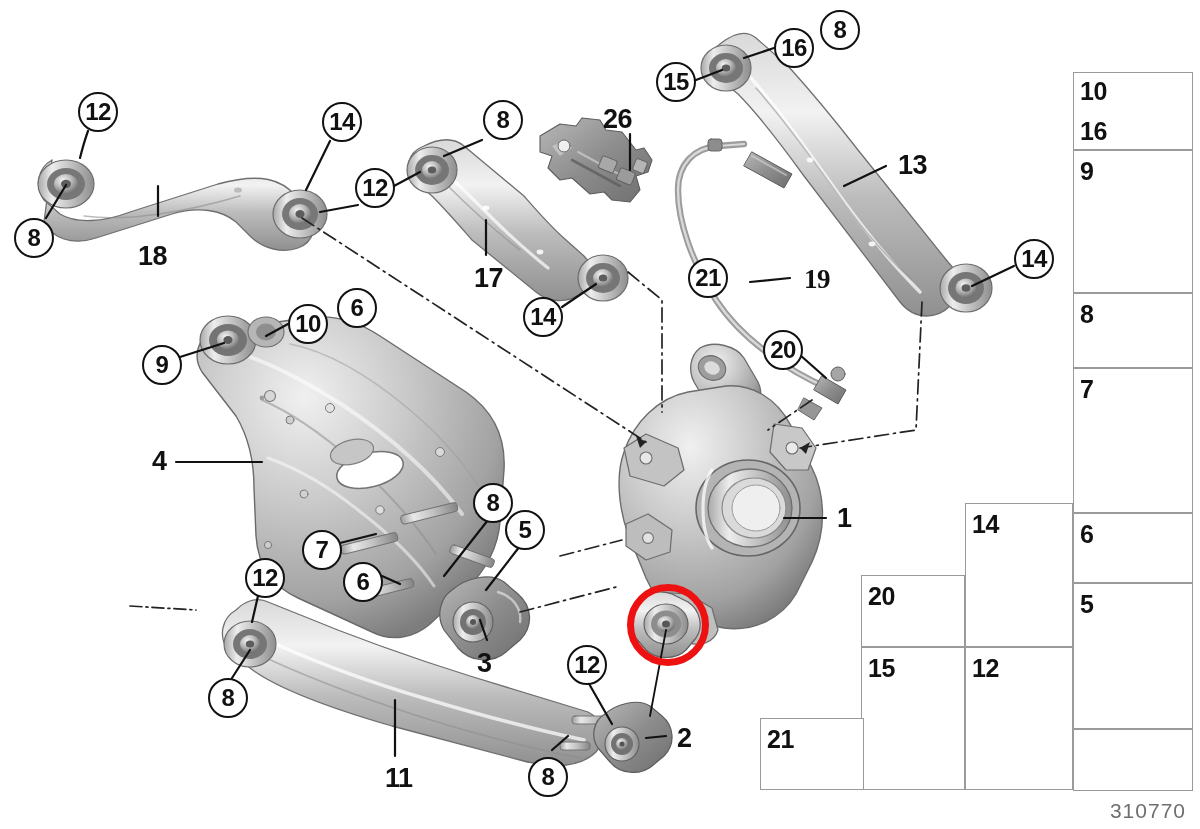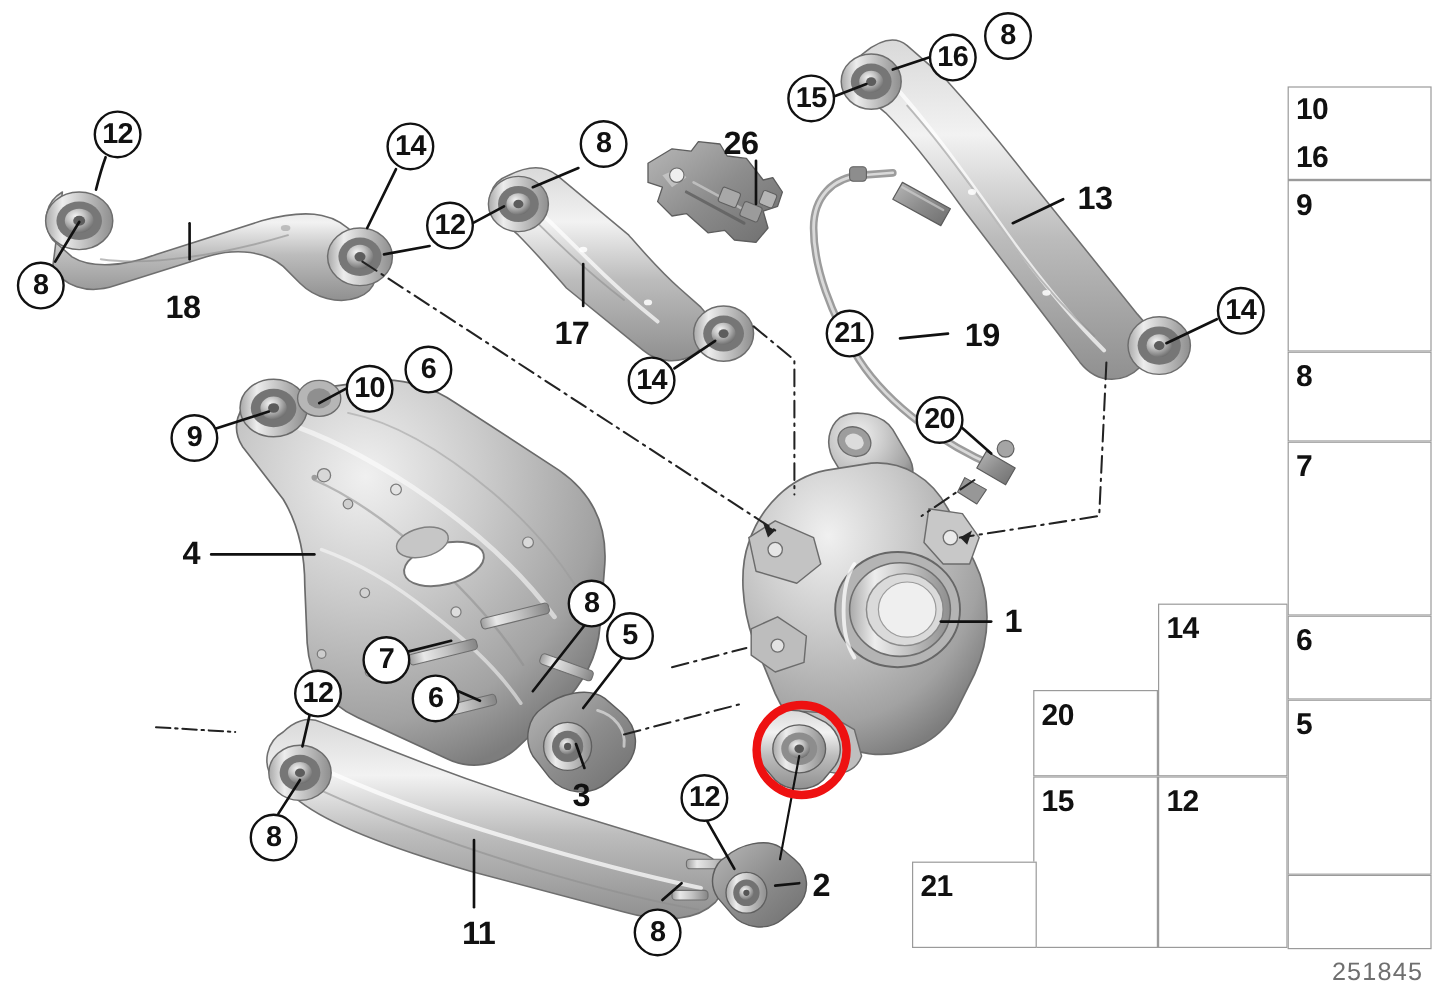--- a/index.html
+++ b/index.html
@@ -640,28 +640,28 @@
       <div class="callout" style="left: 302px; top: 530px;">7</div>
       <div class="callout" style="left: 343px; top: 562px;">6</div>
       <div class="callout" style="left: 245px; top: 558px;">12</div>
       <div class="callout" style="left: 208px; top: 678px;">8</div>
       <div class="callout" style="left: 567px; top: 645px;">12</div>
       <div class="callout" style="left: 528px; top: 757px;">8</div>
     </div>
 
   <div id="plainnum-root">
       <div class="plainnum" style="left: 138px; top: 243px;">18</div>
-      <div class="plainnum" style="left: 462px; top: 265px; text-align: right;">17</div>
+      <div class="plainnum" style="left: 474px; top: 265px; text-align: right;">17</div>
       <div class="plainnum" style="left: 603px; top: 106px;">26</div>
       <div class="plainnum" style="left: 898px; top: 152px; text-align: right;">13</div>
-      <div class="plainnum" style="left: 804px; top: 266px;">19</div>
+      <div class="plainnum" style="left: 804px; top: 266px; font-family: Liberation Serif, serif;">19</div>
       <div class="plainnum" style="left: 152px; top: 448px;">4</div>
       <div class="plainnum" style="left: 477px; top: 650px;">3</div>
       <div class="plainnum" style="left: 837px; top: 505px;">1</div>
       <div class="plainnum" style="left: 385px; top: 765px;">11</div>
       <div class="plainnum" style="left: 677px; top: 725px;">2</div>
     </div>
 
   <div class="hl-ring" id="hl-ring" style="left: 627px; top: 584px; width: 82px; height: 82px; border-color: rgb(238, 17, 17);"></div>
 
-  <div class="partnum">251845</div>
+  <div class="partnum">310770</div>
 
 </div>
 
 </body></html>

